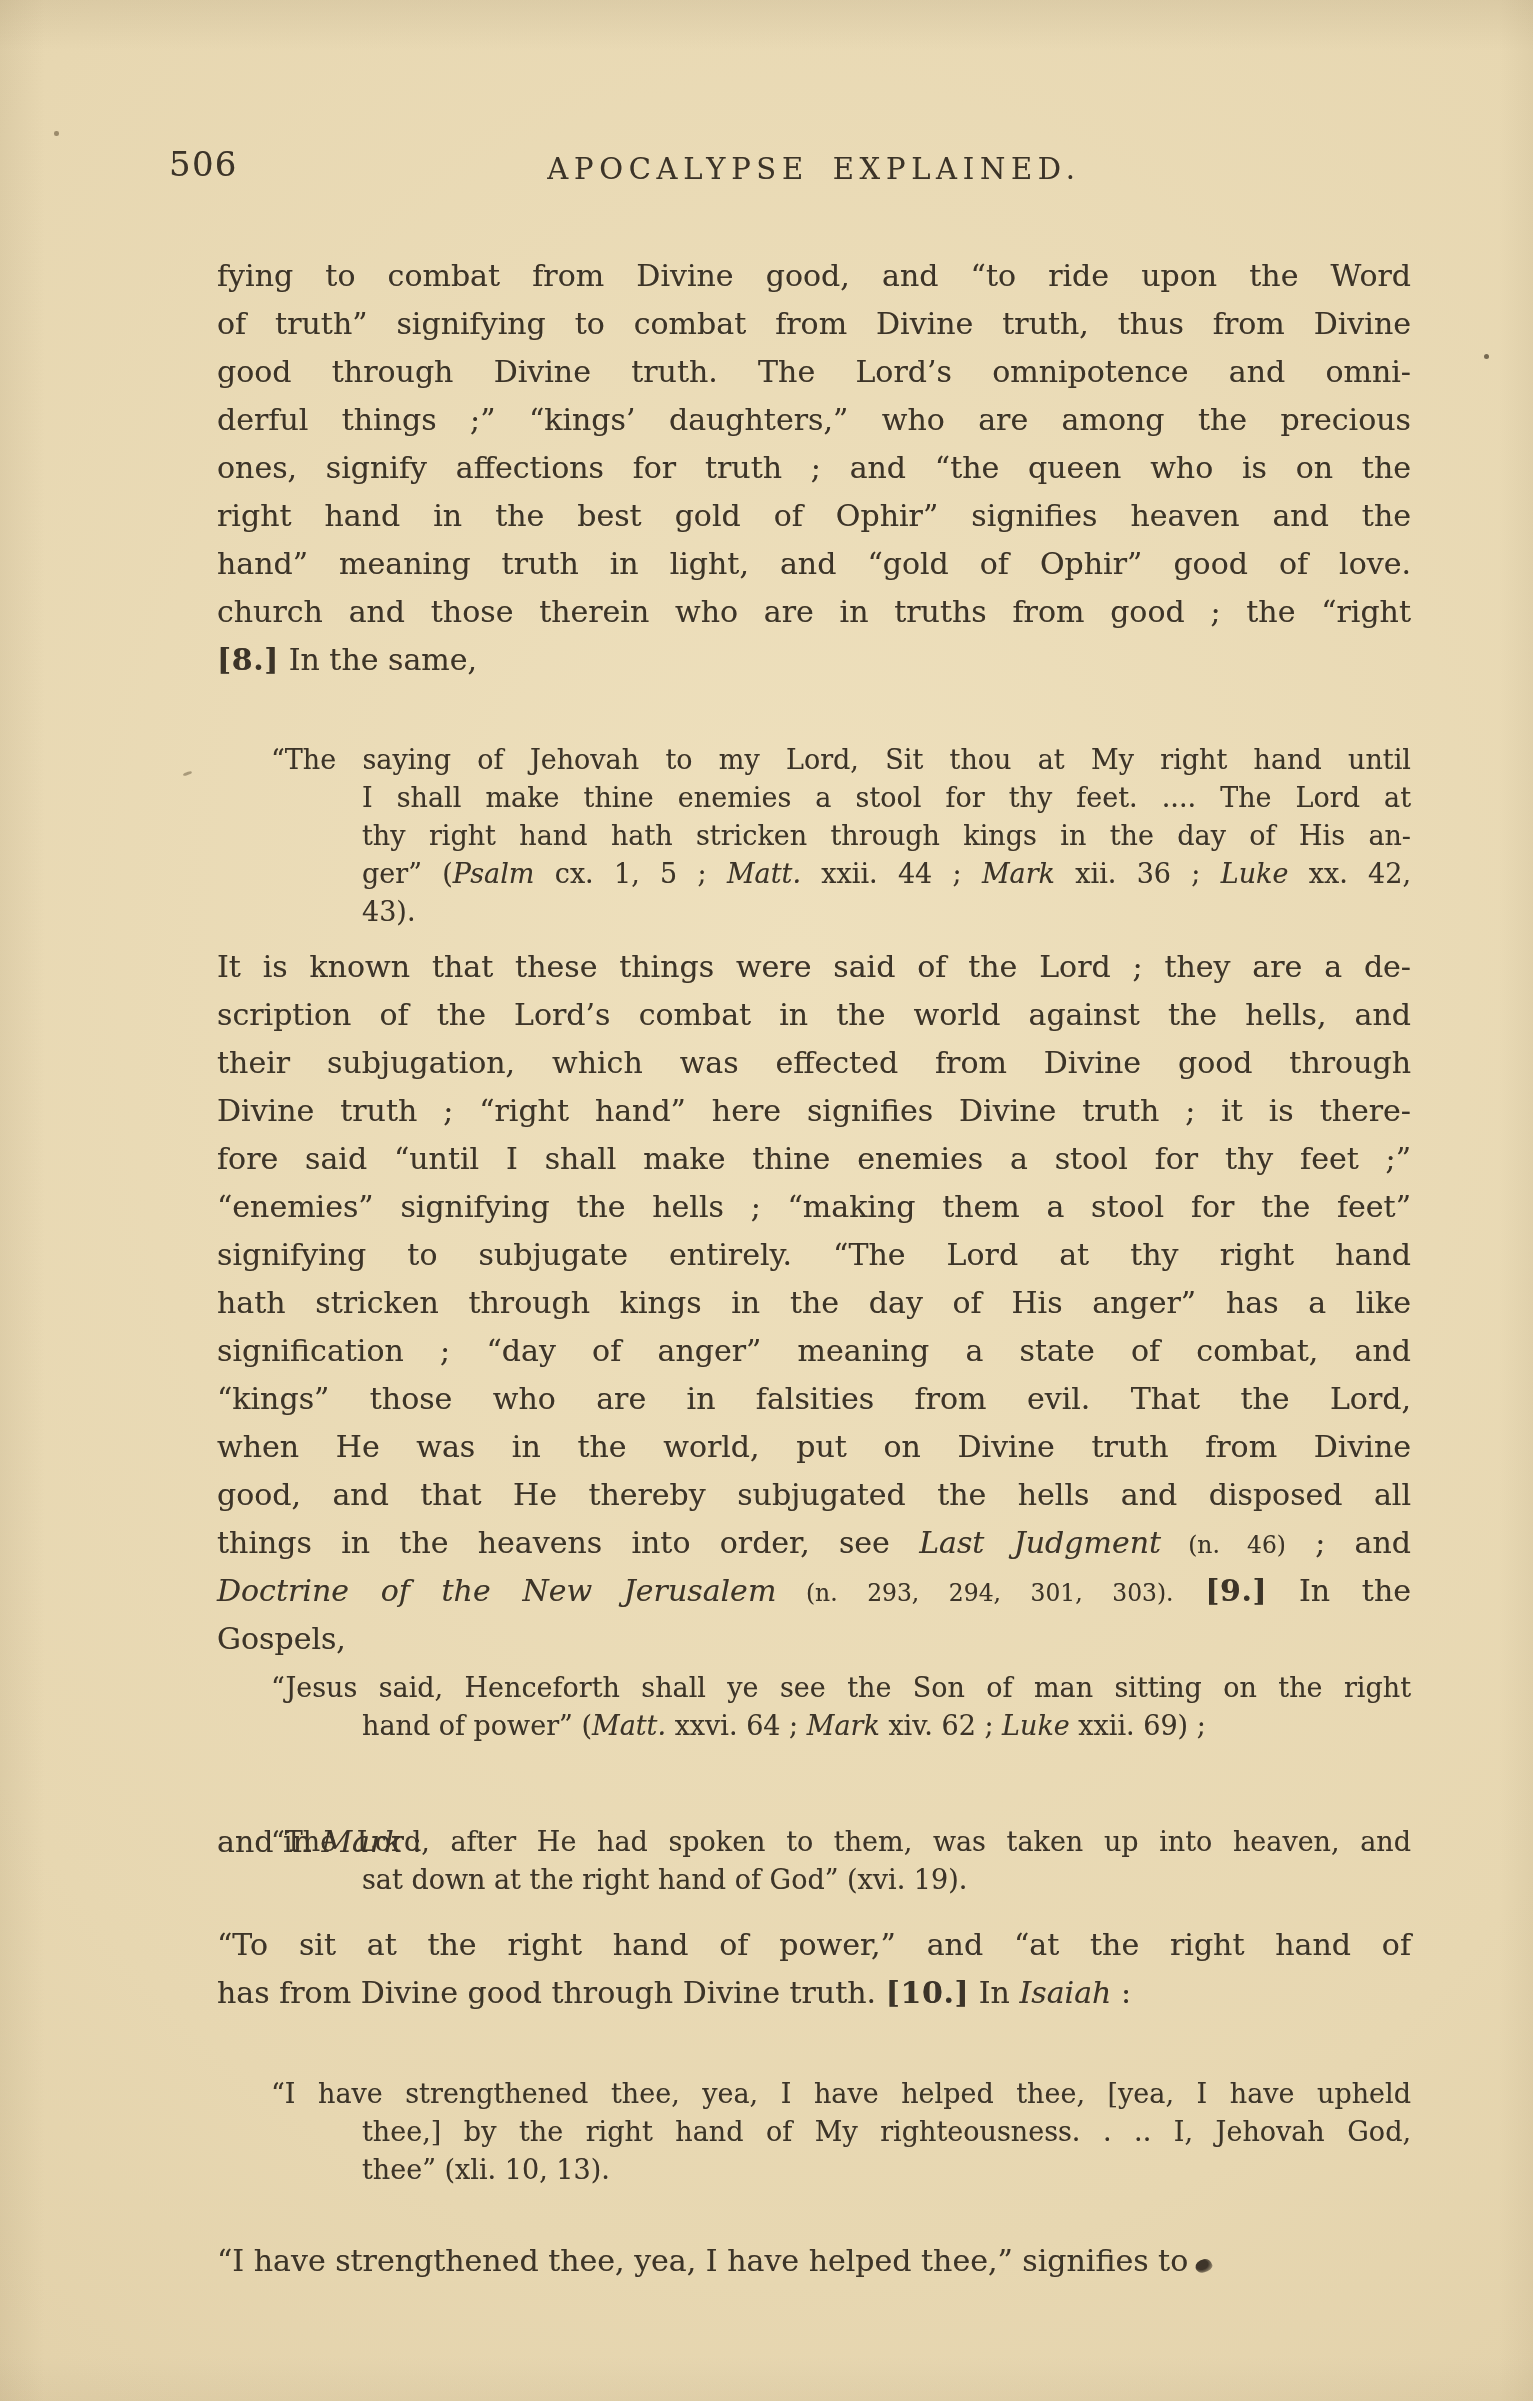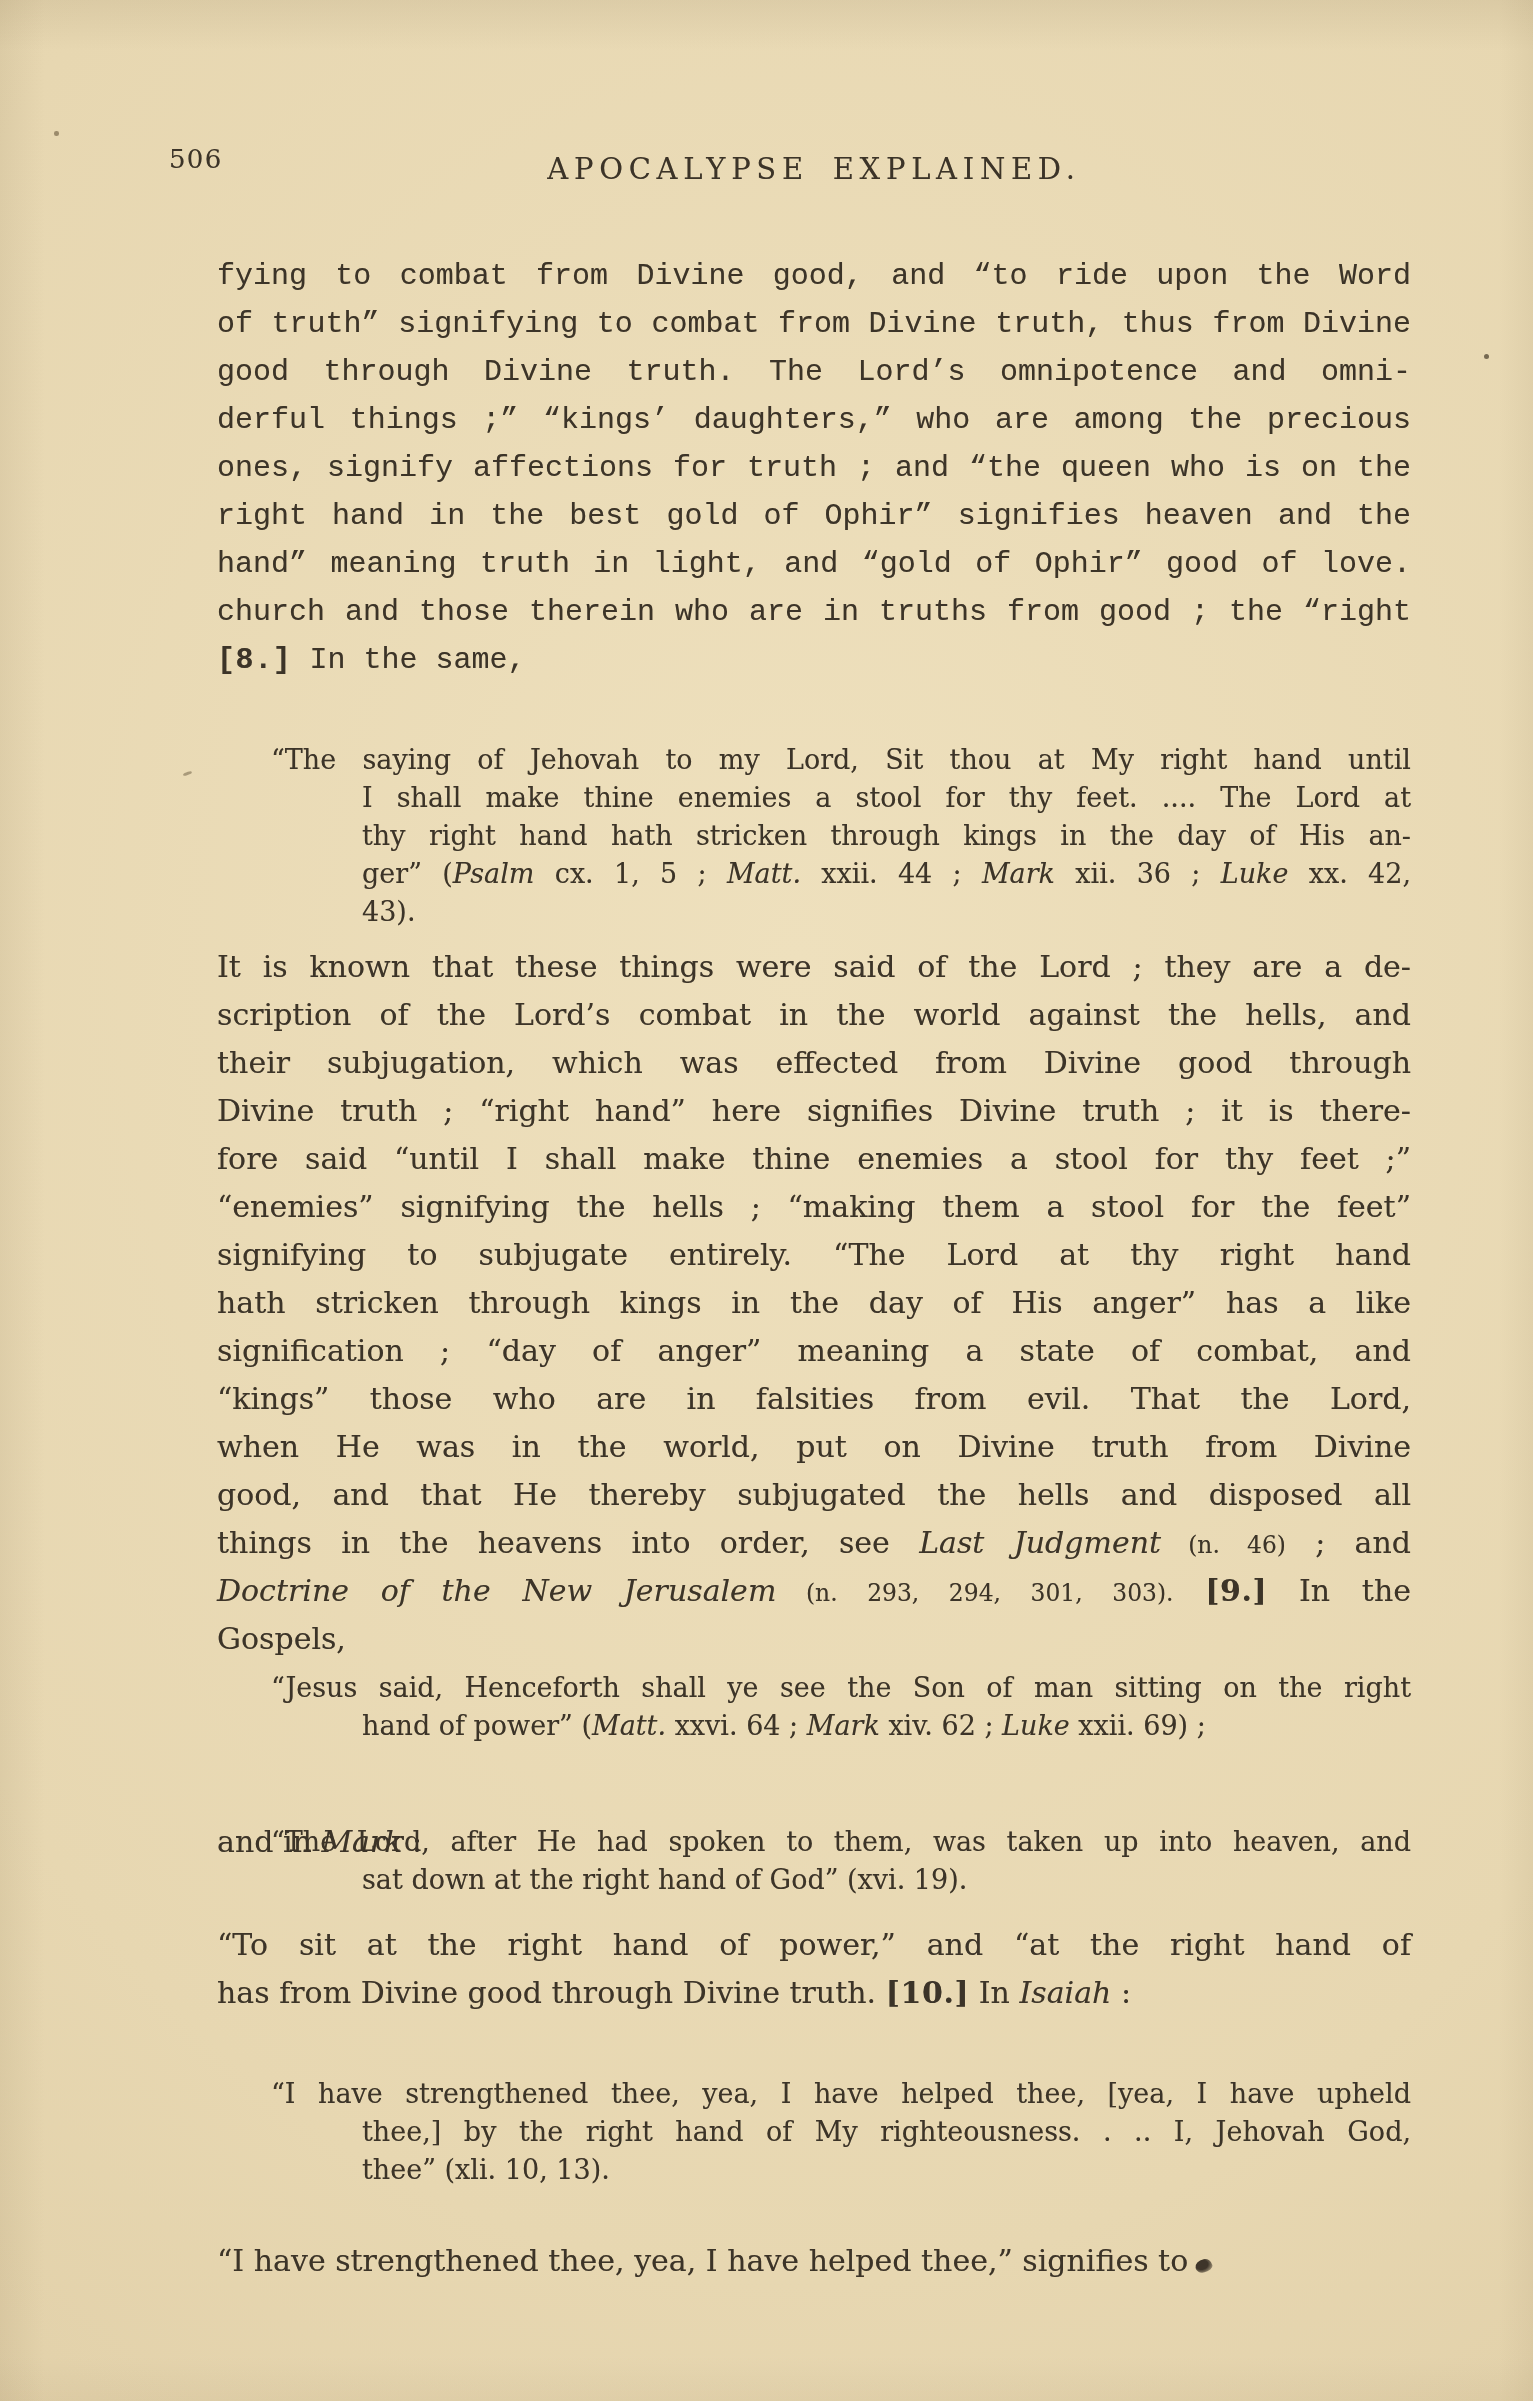--- a/index.html
+++ b/index.html
@@ -21,21 +21,21 @@
       radial-gradient(120% 100% at 52% 40%,
         var(--paper-light, #eee0bd) 0%,
         var(--paper, #e7d7b1) 55%,
         var(--paper-dark, #dcc9a0) 100%);
     text-shadow: 0 0 0.6px rgba(60,50,38,0.35);
   }
 
   
   .page-number {
     position: absolute; left: 169px; top: 144px;
-    font-size: 26px; letter-spacing: 1.3px;
+    font-size: 34px; letter-spacing: 1.3px;
   }
   .running-title {
     position: absolute; left: 217px; top: 152px; width: 1194px;
     text-align: center;
     font-size: 29px; letter-spacing: 5.7px; word-spacing: 9px;
   }
 
   
   .content { position: absolute; left: 217px; top: 0; width: 1194px; height: 2401px; }
   .block { position: absolute; left: 0; width: 100%; }
@@ -46,21 +46,21 @@
   .body .line  { font-size: 30px; line-height: 48px; height: 48px; }
   .quote .line { font-size: 27px; line-height: 38px; height: 38px;
                  padding-left: 145px; box-sizing: border-box; }
   .quote .line:first-child { padding-left: 54px; }
 
   .r-i { font-style: italic; }
   .r-b { font-weight: 700; letter-spacing: 0.6px; }
   .r-s { font-size: 0.78em; }
 
   
-  #blk-p1 { top: 252px; font-family: Liberation Mono, monospace; }
+  #blk-p1 { top: 252px; }
   #blk-q1 { top: 741px; }
   #blk-p2 { top: 943px; }
   #blk-q2 { top: 1669px; }
   #blk-p3 { top: 1771px; margin-top: 47px; }
   #blk-q3 { top: 1823px; }
   #blk-p4 { top: 1921px; }
   #blk-q4 { top: 2075px; }
   #blk-p5 { top: 2237px; }
 
   

